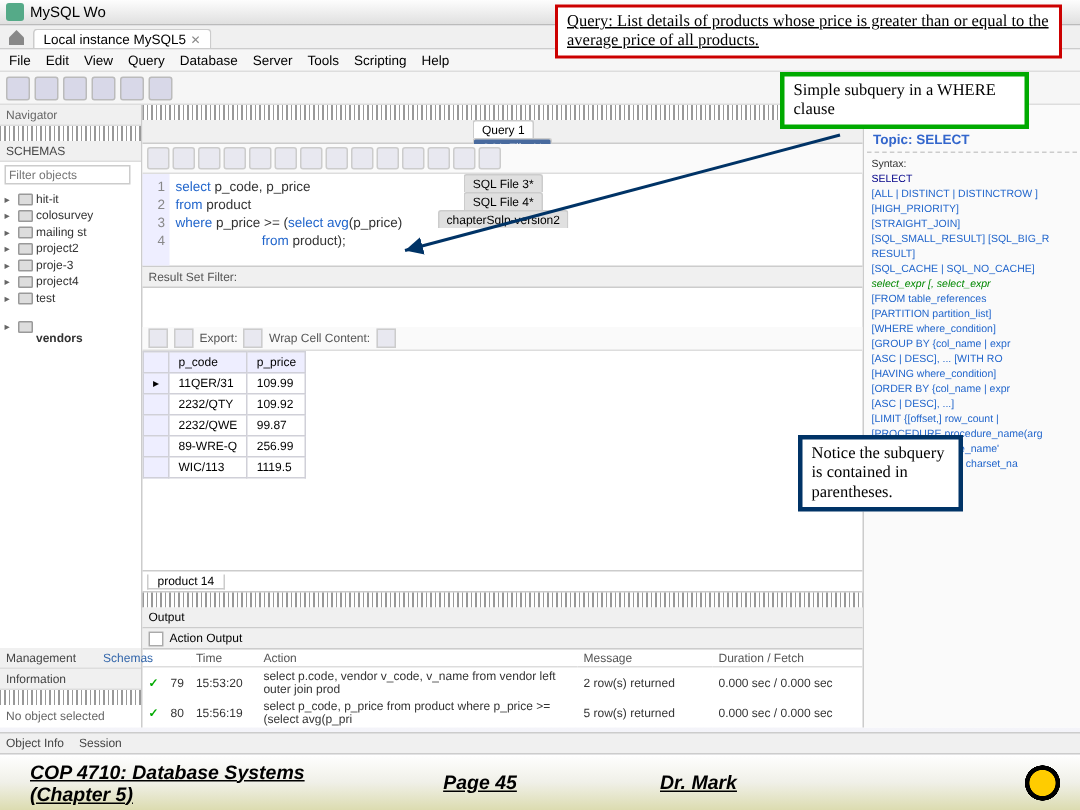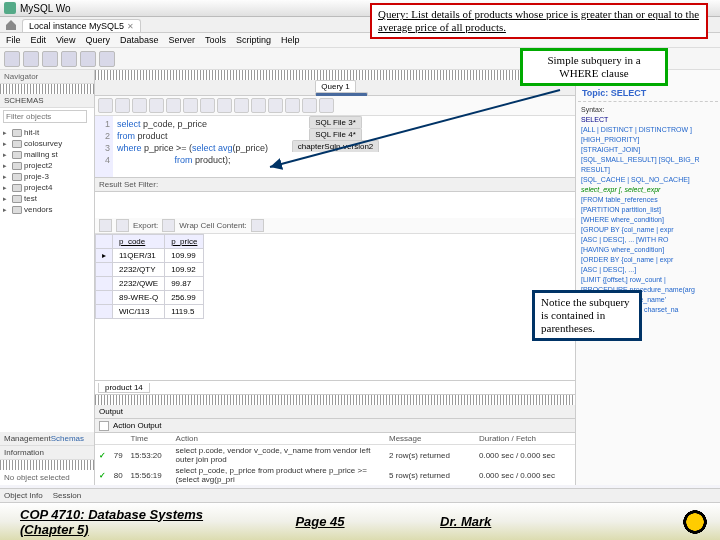--- a/index.html
+++ b/index.html
@@ -20,42 +20,42 @@
 .nav .dotbar { height:10px; background:repeating-linear-gradient(90deg,#999 0 1px,transparent 1px 3px);}
 .nav .section { padding:2px 4px; border-bottom:1px solid #ddd; background:#f0f0f0; font-size:8px; color:#444;}
 .nav .lbl { color:#666; font-size:8px;}
 .nav .filter { padding:2px 3px;}
 .nav .filter input { width:84px; font-size:8px; border:1px solid #ccc; padding:1px 2px; color:#888;}
 .nav .tree { flex:1; padding:2px 3px; overflow:hidden;}
 .nav .tree .item { display:flex; align-items:center; gap:2px; padding:1px 0;}
 .nav .tree .arrow { font-size:7px; color:#666; width:7px;}
 .nav .tree .dbico { width:10px; height:8px; background:#ddd; border:1px solid #999; border-radius:1px;}
 .nav .tree .txt { font-size:8px; color:#333;}
-.nav .tree .bold { font-weight:normal;}
+.nav .tree .bold { font-weight:bold;margin-top:16px;}
 .center { flex:1; display:flex; flex-direction:column; position:relative;}
 .center .dotbar { height:10px; background:repeating-linear-gradient(90deg,#999 0 1px,transparent 1px 3px);}
 .qtabs { height:16px; display:flex; align-items:center; font-size:8px; padding-left:2px; background:#f0f0f0; border-bottom:1px solid #ccc;flex-direction:column;}
 .qtabs .qt { padding:1px 5px; border:1px solid #ccc; border-bottom:none; background:#e0e0e0; margin-right:1px; border-radius:2px 2px 0 0;}
 .qtabs .qt.active { background:#486a9e; color:#fff;margin-left:12px;}
 .qtabs .qt.sel { background:#fff;}
 .qtoolbar { height:20px; display:flex; align-items:center; gap:2px; padding:0 3px; border-bottom:1px solid #ddd; background:#fafafa;}
 .qtoolbar .qb { width:15px; height:15px; background:#e8e8f0; border:1px solid #ccc; border-radius:2px;}
 .editor { height:62px; display:flex; font-family:'Courier New',monospace; font-size:9px; border-bottom:1px solid #ccc;}
 .gutter { width:18px; background:#eef; text-align:right; padding:2px 3px 0 0; color:#888; line-height:12px;}
 .code { flex:1; padding:2px 4px; line-height:12px; white-space:pre; color:#333;}
 .code .kw { color:#26c;}
 .code .fn { color:#26c;}
 .code .id { color:#333;}
 .resultbar { height:14px; background:#f0f0f0; border-bottom:1px solid #ccc; font-size:8px; display:flex; align-items:center; padding:0 4px; color:#555;}
 .resulttools { height:16px; background:#fafafa; border-bottom:1px solid #ddd; display:flex; align-items:center; font-size:8px; gap:4px; padding:0 4px; color:#555;margin-top:26px;}
 .resulttools .rtb { width:13px; height:13px; background:#e8e8f0; border:1px solid #ccc;}
 .grid { flex:1; font-size:8px; overflow:hidden;}
 .grid table { border-collapse:collapse;}
 .grid th,.grid td { border:1px solid #d0d0d8; padding:2px 6px; text-align:left;}
-.grid th { background:#eef; font-weight:normal;text-decoration:underline;}
+.grid th { background:#eef; font-weight:normal;}
 .grid .rowhdr { width:12px; background:#eef;}
 .bottomtab { height:14px; border-top:1px solid #ccc; font-size:8px; display:flex; align-items:center; padding-left:3px;}
 .bottomtab .bt { padding:0 6px; border:1px solid #ccc; border-top:none; background:#fff;}
 .output { border-top:1px solid #ccc;}
 .output .dotbar { height:10px; background:repeating-linear-gradient(90deg,#999 0 1px,transparent 1px 3px);}
 .output .olabel { height:14px; font-size:8px; padding:1px 4px; background:#f0f0f0; border-bottom:1px solid #ccc; display:flex; align-items:center; gap:4px;}
 .output .olabel .dd { width:10px; height:10px; border:1px solid #aaa; background:#fff;}
 .output table { width:100%; font-size:8px; border-collapse:collapse;}
 .output th { text-align:left; font-weight:normal; color:#555; padding:1px 4px; border-bottom:1px solid #ddd;}
 .output td { padding:1px 4px; color:#333;}
@@ -65,21 +65,21 @@
 .rightpanel .hdr .pill { background:#fff; border:1px solid #ccc; padding:0 4px; font-size:8px;}
 .rightpanel .hdr .nav { width:10px; height:10px; border:1px solid #ccc; text-align:center; line-height:9px;}
 .rightpanel .topic { padding:3px 4px; font-weight:bold; color:#36c; font-size:9px; border-bottom:1px dashed #ccc;}
 .rightpanel .syntax { padding:3px 3px; font-family:'Courier New',monospace; font-size:7px; line-height:10px; color:#333;}
 .rightpanel .syntax .kw { color:#008;}
 .rightpanel .syntax .opt { color:#26c;}
 .rightpanel .syntax .sec { color:#26c;}
 .rightpanel .syntax .lit { color:#080; font-style:italic;}
 .overlay { position:absolute; background:#fff; font-size:11px; padding:3px 6px;}
 .ov1 { top:3px; left:370px; width:338px; border:2px solid #c00; text-decoration:underline; font-family:'Times New Roman',serif; line-height:13px;}
-.ov2 { top:48px; left:520px; width:148px; border:3px solid #0a0; text-align:center; line-height:13px; font-family:'Times New Roman',serif;}
+.ov2 { top:48px; left:520px; width:166px; border:3px solid #0a0; line-height:13px; font-family:'Times New Roman',serif;}
 .ov3 { top:290px; left:532px; width:110px; border:3px solid #003366; line-height:13px; font-family:'Times New Roman',serif;}
 .arrow-svg { position:absolute; pointer-events:none;}
 .footer { position:absolute; bottom:0; left:0; width:720px; height:38px; background:linear-gradient(#fff,#f0f0e8,#dcdcb0); display:flex; align-items:center; font-family:'Times New Roman',serif; font-style:italic; font-weight:bold; font-size:13px; border-top:1px solid #ccc;}
 .footer .l { flex:1; padding-left:20px; text-decoration:underline;}
 .footer .c { flex:0 0 120px; text-align:center; text-decoration:underline;}
 .footer .r { flex:1; text-align:left; padding-left:60px; text-decoration:underline;}
 .footer .logo { width:30px; height:30px; background:radial-gradient(circle,#fc0 40%,#000 42%,#000 55%,transparent 56%); border-radius:50%; margin-right:10px;}
 .statusbar { position:absolute; bottom:38px; left:0; width:720px; height:14px; background:#f0f0f0; border-top:1px solid #ccc; font-size:8px; display:flex; align-items:center; padding:0 4px; color:#444; gap:10px;}
 </style>
 </head>
@@ -159,21 +159,21 @@
             <span class="arrow">▸</span>
             <span class="dbico"></span>
             <span class="txt">test</span>
           </div>
         <div class="item">
             <span class="arrow">▸</span>
             <span class="dbico"></span>
             <span class="txt bold">vendors</span>
           </div>
       </div>
-      <div class="section" style="display:flex;gap:0;text-align:center;">
+      <div class="section" style="display:flex;gap:18px;text-align:center;">
           <span>Management</span> 
           <span style="color:#36a">Schemas</span>
         </div>
       <div class="section">Information</div>
       <div class="dotbar"></div>
       <div style="padding:3px 4px;font-size:8px;color:#666;">No object selected</div>
     </div>
 
     <div class="center">
       <div class="dotbar"></div>

